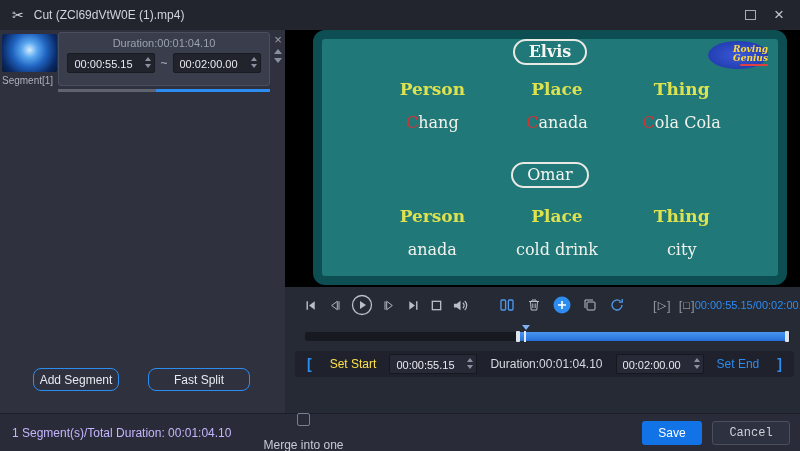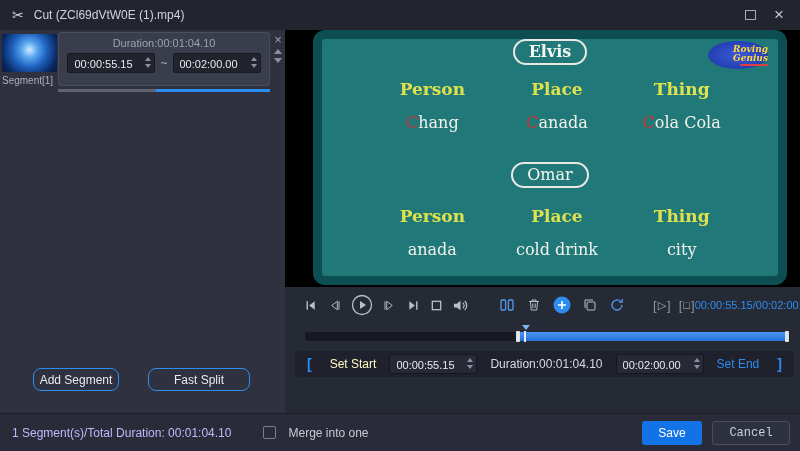--- a/index.html
+++ b/index.html
@@ -73,29 +73,29 @@
   .track { position:absolute; top:3px; left:0; right:0; height:9px; background:#171921; border-radius:2px; }
   .selection { position:absolute; top:3px; left:44%; right:0.6%; height:9px; background:linear-gradient(#4a96f2,#2470d8); cursor:grab; }
   .handle { position:absolute; top:2px; width:4px; height:11px; background:#dfe3ea; border-radius:1px; cursor:ew-resize; }
   .handle-l { left:calc(44% - 2px); } .handle-r { right:calc(0.6% - 2px); }
   .playhead { position:absolute; left:calc(44% + 4px); top:-4px; width:0; height:0; border-left:4px solid transparent; border-right:4px solid transparent; border-top:5px solid #7fb3f2; }
   .playhead-line { position:absolute; left:calc(44% + 6px); top:2px; width:2px; height:11px; background:#e8ecf2; }
 
   .setrow { position:absolute; top:64px; left:10px; right:6px; height:26px; background:#1f222d; border-radius:3px; display:flex; align-items:center; justify-content:space-between; padding:0 12px; }
   .set-btn { display:flex; align-items:center; gap:18px; cursor:pointer; background:none; border:none; font-family:"Liberation Sans", sans-serif; }
   .bracket { color:#2d8cf0; font-size:14px; font-weight:bold; }
-  .set-start-label { color:#fef9c3; font-size:12px; }
+  .set-start-label { color:#fde047; font-size:12px; }
   .set-end-label { color:#2d8cf0; font-size:12px; }
   .setrow .time-box { background:#272a36; border-color:#161820; }
   .duration-label { color:#d7dae2; font-size:12px; }
 
   
   .footer { position:absolute; top:413px; left:0; right:0; height:38px; background:#292c38; border-top:1px solid #1c1f29; display:flex; align-items:center; }
   .status { margin-left:12px; font-size:12px; color:#c4b5fd; }
-  .merge { display:flex; align-items:center; margin-left:32px; gap:12px; cursor:pointer; }
+  .merge { display:flex; align-items:center; margin-left:32px; gap:12px; cursor:pointer;flex-direction:column; }
   .checkbox { width:13px; height:13px; border:1px solid #7a8090; border-radius:2px; background:transparent; }
   .merge-label { font-size:12px; color:#c6cad3; }
   .footer-buttons { margin-left:auto; display:flex; gap:10px; margin-right:10px; }
   .save-btn { width:60px; height:24px; background:#1273e6; color:#ffffff; border:none; border-radius:3px; font-size:12px; font-family:"Liberation Sans", sans-serif; cursor:pointer; }
   .cancel-btn { width:78px; height:24px; background:#2e3240; color:#cdd1da; border:1px solid #4a4f5e; border-radius:3px; font-size:12px; font-family:Liberation Mono, monospace; cursor:pointer; }
 
   svg { display:block; }
 </style>
 </head>
 <body>

